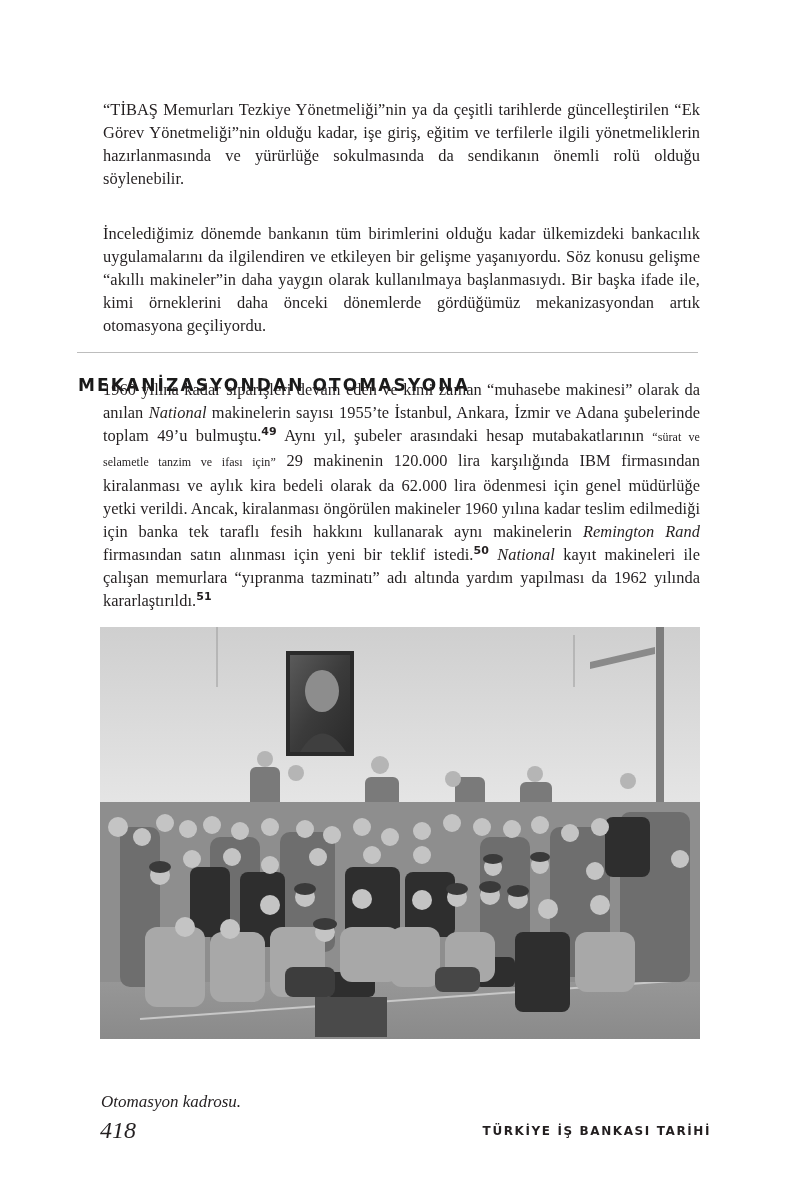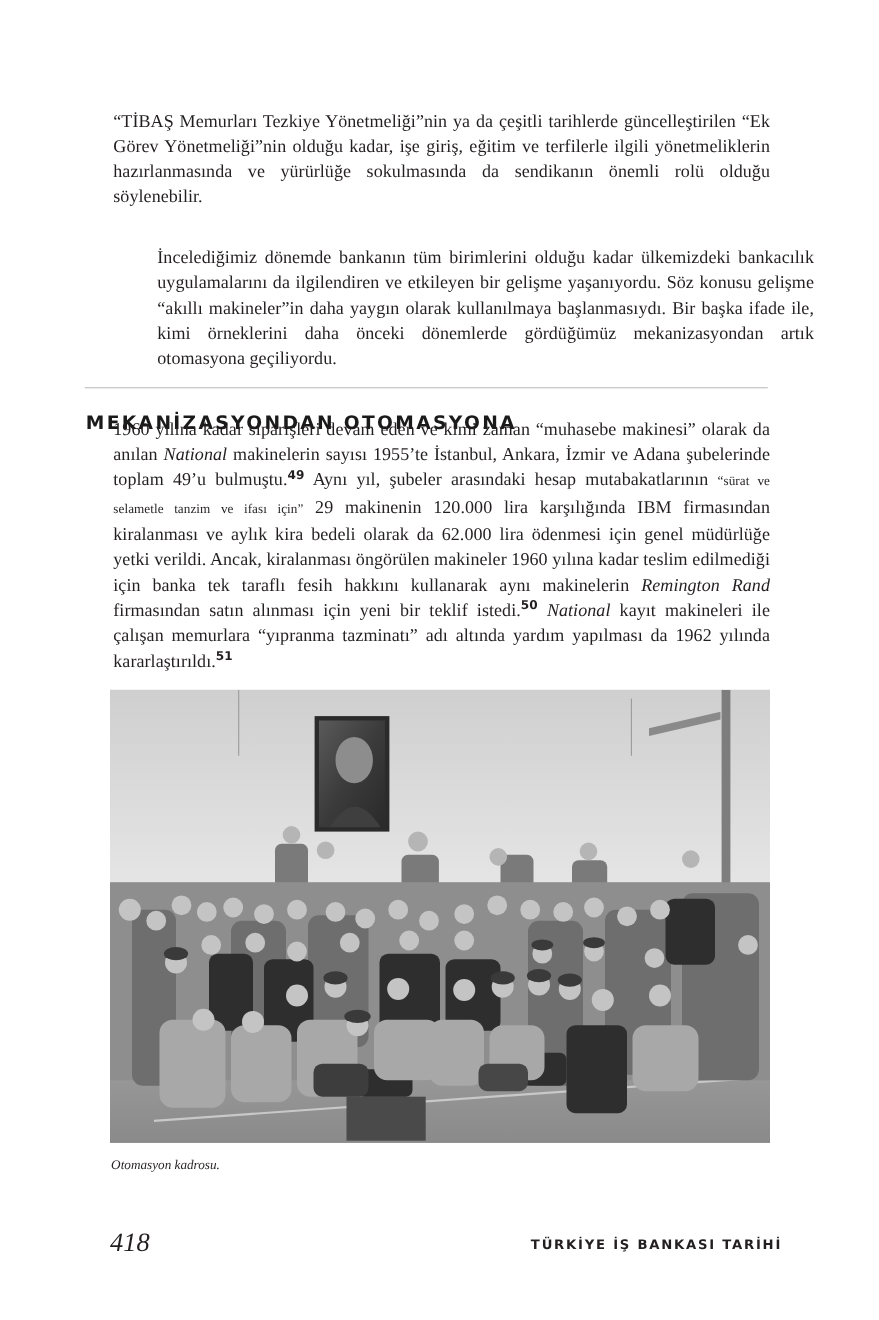--- a/index.html
+++ b/index.html
@@ -28,21 +28,21 @@
       width: 597px;
       font-family: "Liberation Serif", "DejaVu Serif", serif;
       font-size: 16.4px;
       line-height: 23px;
       text-align: justify;
       text-align-last: left;
       margin: 0;
       letter-spacing: 0.05px;
     }
     .para-1 { top: 98px; }
-    .para-2 { top: 222px; margin-left: 40px; }
+    .para-2 { top: 222px; }
     .section-rule {
       position: absolute;
       left: 77px;
       top: 352px;
       width: 621px;
       height: 0;
       border-top: 1px solid #bdbdbd;
     }
     .section-heading {
       position: absolute;
@@ -76,24 +76,24 @@
       width: 600px;
       height: 412px;
       overflow: hidden;
       background: #d9d9d9;
     }
     .photo svg { display: block; }
 
     .caption {
       position: absolute;
       left: 101px;
-      top: 1052px;
+      top: 1092px;
       font-family: "Liberation Serif", "DejaVu Serif", serif;
       font-style: italic;
-      font-size: 12px;
+      font-size: 17px;
       color: #231f20;
       margin: 0;
     }
     .footer-page-number {
       position: absolute;
       left: 100px;
       top: 1117px;
       font-family: "Liberation Serif", "DejaVu Serif", serif;
       font-style: italic;
       font-size: 24px;

